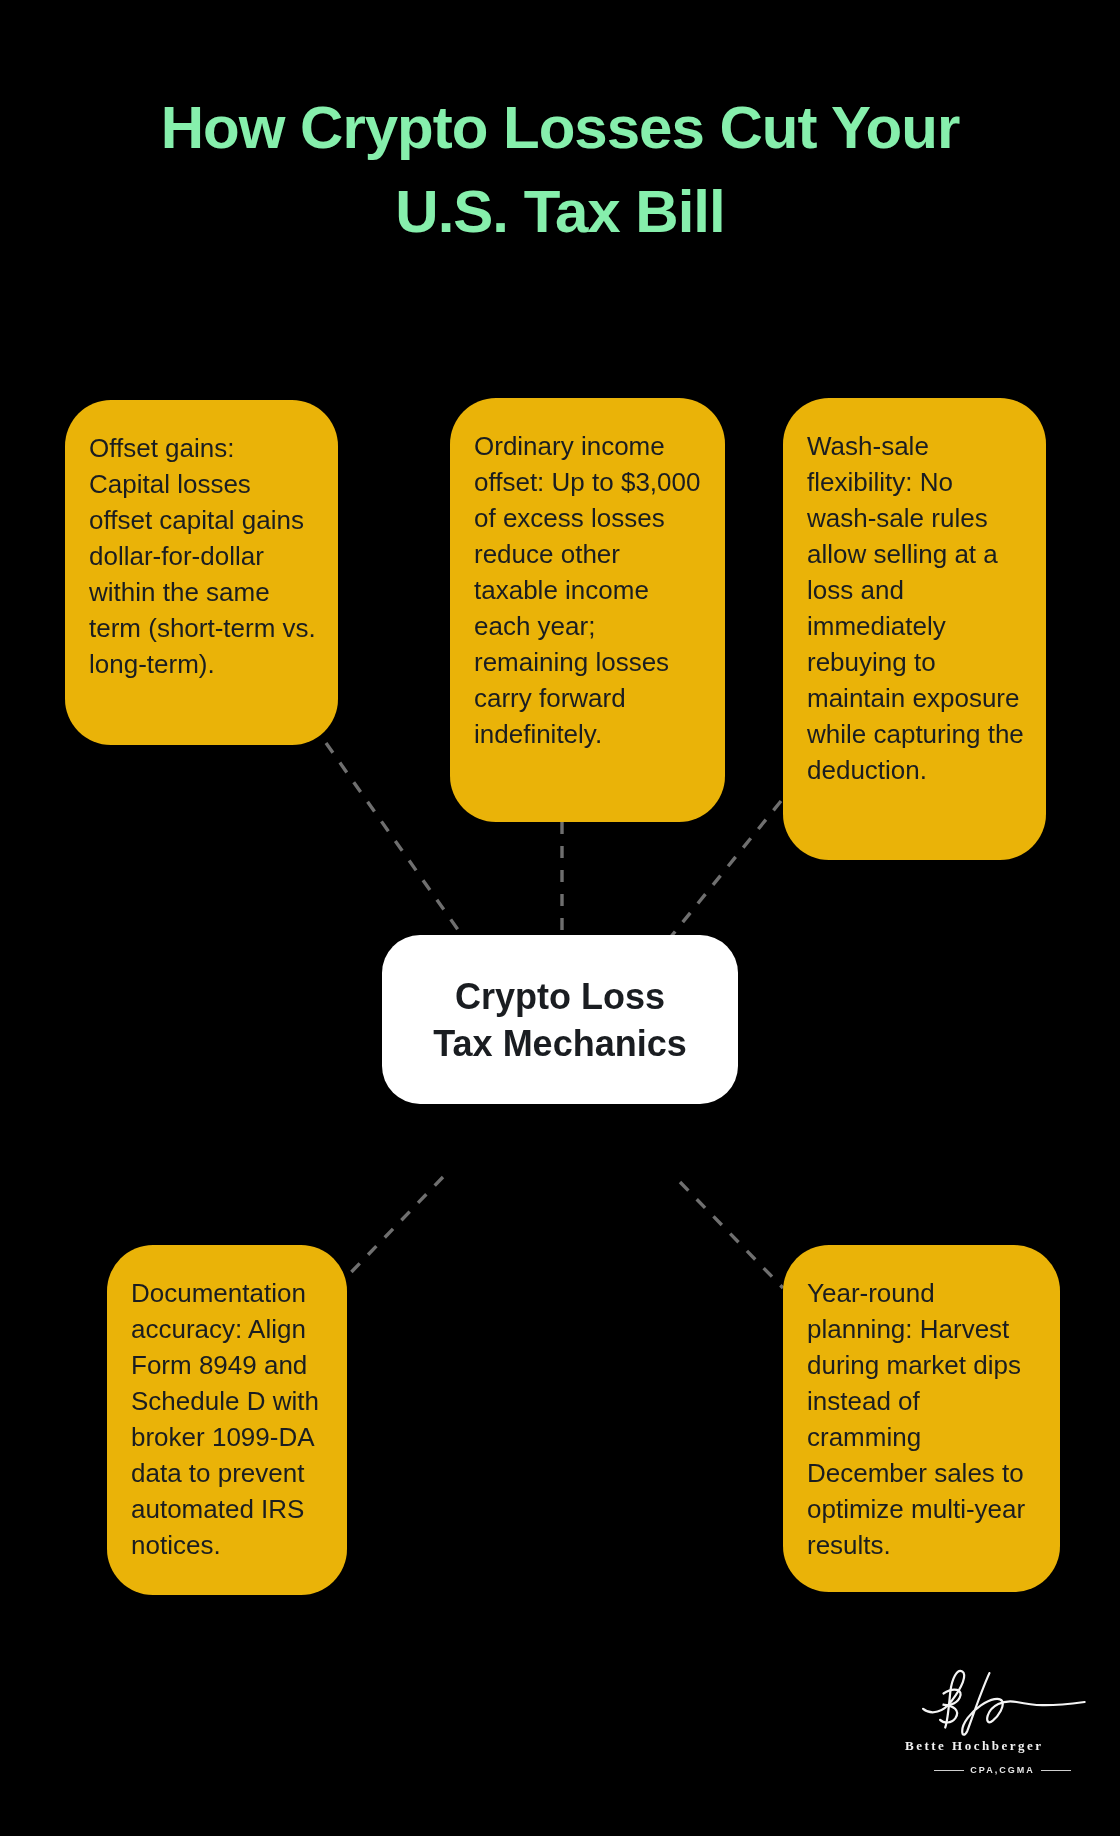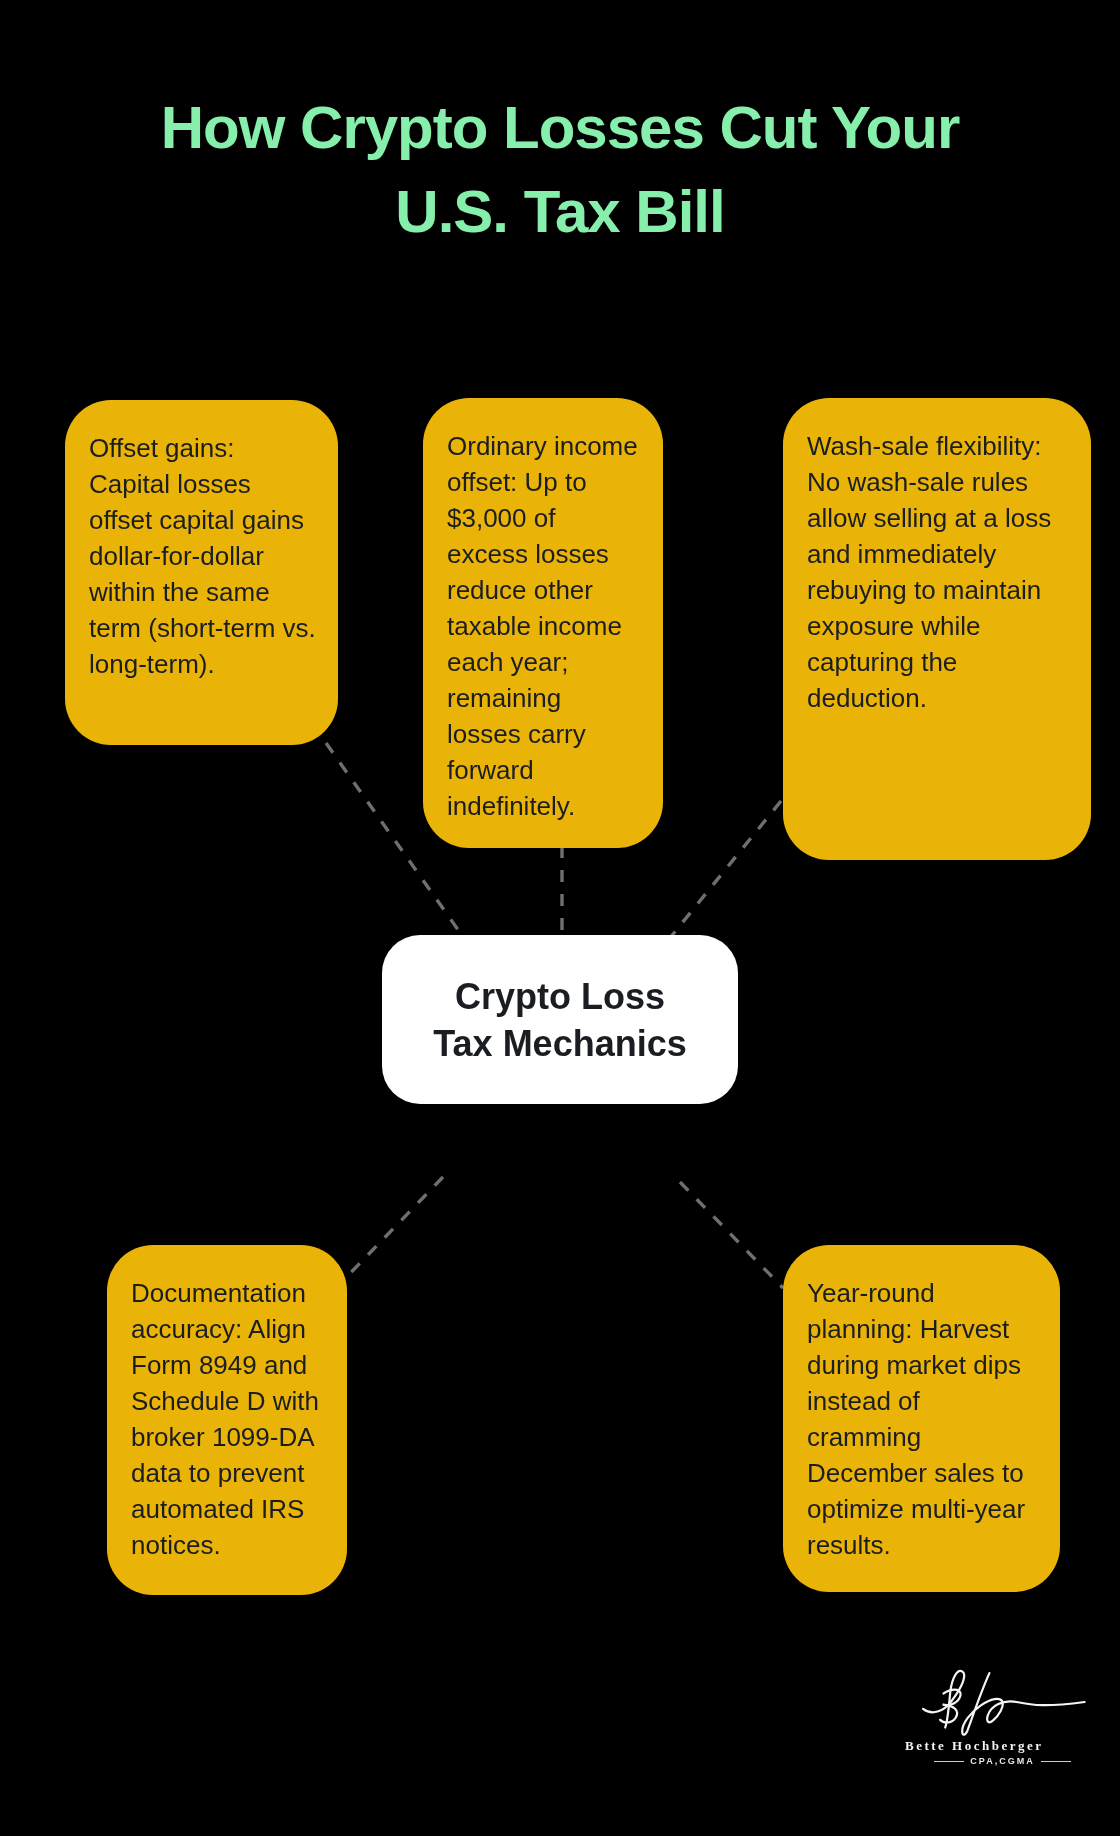--- a/index.html
+++ b/index.html
@@ -30,22 +30,22 @@
     background: #eab308;
     border-radius: 46px;
     box-sizing: border-box;
     padding: 30px 22px 24px 24px;
     color: #1a1d21;
     font-size: 26px;
     line-height: 36px;
     z-index: 2;
   }
   .card-1 { left: 65px;  top: 400px; width: 273px; min-height: 345px; }
-  .card-2 { left: 423px; top: 398px; width: 240px; min-height: 424px; }
-  .card-3 { left: 783px; top: 398px; width: 308px; min-height: 462px; }
+  .card-2 { left: 450px; top: 398px; width: 275px; min-height: 424px; }
+  .card-3 { left: 783px; top: 398px; width: 263px; min-height: 462px; }
   .card-4 { left: 63px;  top: 1245px; width: 240px; min-height: 350px; margin-left: 44px; }
   .card-5 { left: 783px; top: 1245px; width: 277px; min-height: 347px; }
 
   .center-card {
     position: absolute;
     left: 382px; top: 935px;
     width: 356px; height: 169px;
     background: #ffffff;
     border-radius: 38px;
     display: flex; align-items: center; justify-content: center;
@@ -72,21 +72,21 @@
     font-family: "Liberation Serif", serif;
     font-size: 13px;
     font-weight: 700;
     letter-spacing: 2.5px;
     white-space: nowrap;
     margin-top: 2px;
     color: #f2f2f2;
   }
   .logo .cred-row {
     display: flex; align-items: center; justify-content: center;
-    gap: 6px; margin-top: 2px;
+    gap: 6px; margin-top: 11px;
   }
   .logo .rule { height: 1px; width: 30px; background: #cfcfcf; }
   .logo .cred {
     font-size: 9px;
     font-weight: 700;
     letter-spacing: 2px;
     color: #e8e8e8;
     white-space: nowrap;
   }
 </style>

